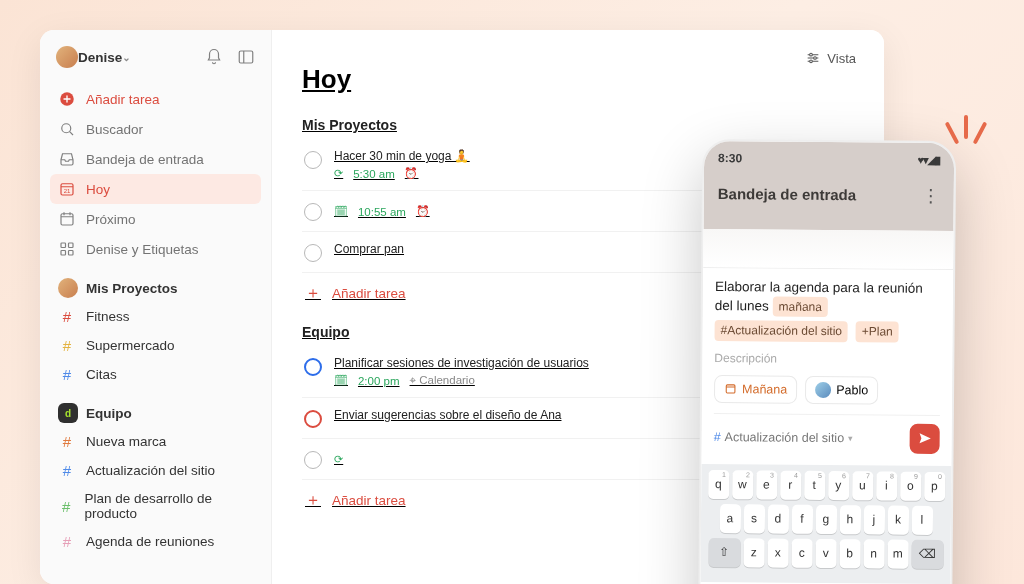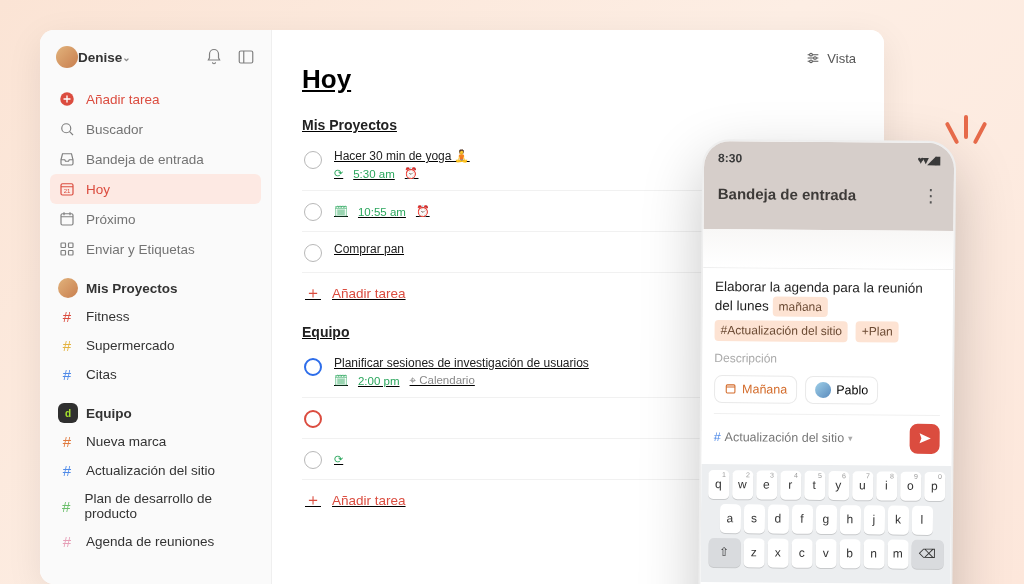--- a/index.html
+++ b/index.html
@@ -235,21 +235,21 @@
     </div>
     <div class="nav-item">
       <span class="ic">
           <svg class="icon-svg" viewBox="0 0 24 24" fill="none" stroke="currentColor" stroke-width="1.6">
             <rect x="4" y="4" width="6" height="6" rx="1"></rect>
             <rect x="14" y="4" width="6" height="6" rx="1"></rect>
             <rect x="4" y="14" width="6" height="6" rx="1"></rect>
             <rect x="14" y="14" width="6" height="6" rx="1"></rect>
           </svg>
         </span>
-      <span>Enviar y Etiquetas</span>
+      <span>Denise y Etiquetas</span>
     </div>
 
     <div class="section-head">
       <span class="avatar"></span>
       <span>Mis Proyectos</span>
     </div>
     <div id="my-projects-list">
         <div class="proj-item">
           <span class="hash" style="color:#db4c3f">#</span>
           <span>Fitness</span>
@@ -343,20 +343,23 @@
             <div class="task-title">Planificar sesiones de investigación de usuarios</div>
             <div class="task-meta">
               <span class="meta-icon">🗓</span>
               <span>2:00 pm</span>
               <span style="color:#888">⌖ Calendario</span>
             </div>
           </div>
         </div>
         <div class="task">
           <span class="check red"></span>
+          <div class="task-body">
+            <div class="task-title">Enviar sugerencias sobre el diseño de Ana</div>
+          </div>
         </div>
         <div class="task">
           <span class="check"></span>
           <div class="task-body">
             <div class="task-meta">
               <span class="meta-icon">⟳</span>
             </div>
           </div>
         </div>
         <div class="addtask-row">

